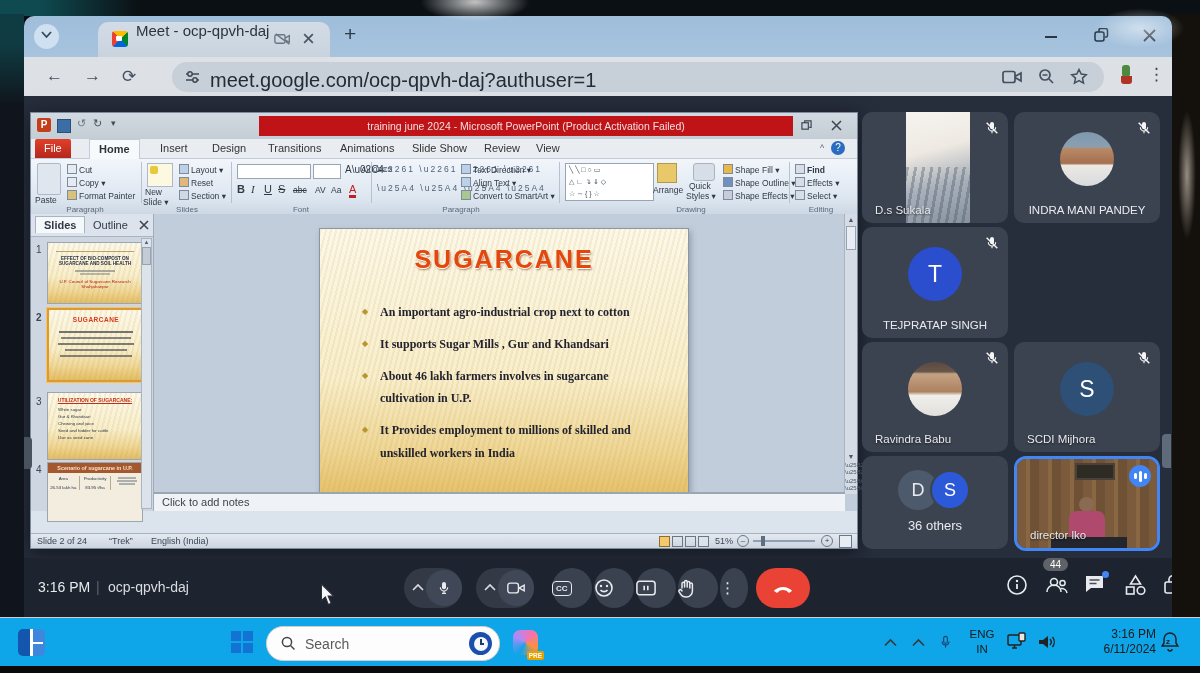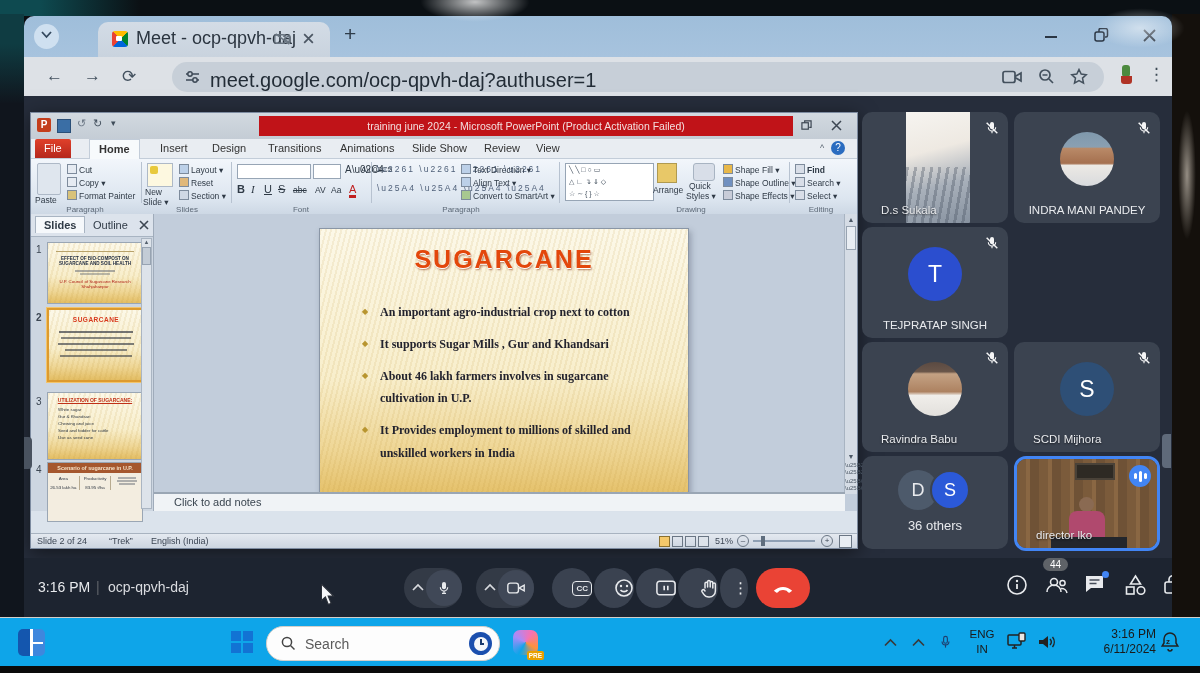--- a/index.html
+++ b/index.html
@@ -8,23 +8,23 @@
   .flex{display:flex;align-items:center;}
   
   .tabstrip{left:24px;top:16px;width:1148px;height:41px;background:linear-gradient(180deg,#9fbeda,#a7c3de);border-radius:10px 10px 0 0;}
   .tab-active{left:74px;top:6px;width:232px;height:35px;background:linear-gradient(180deg,#d3dce6,#c9d3de);border-radius:10px 10px 0 0;}
   .toolbar{left:24px;top:57px;width:1148px;height:39px;background:#dde1e6;}
   .urlpill{left:148px;top:5px;width:932px;height:30px;background:#c7cfd8;border-radius:15px;}
   .navglyph{font-size:17px;color:#42505e;}
   
   .meet{left:24px;top:96px;width:1148px;height:521px;background:#262d3b;}
   .meetbar{left:24px;top:558px;width:1148px;height:59px;background:#1d2430;}
-  .mbtn{width:40px;height:40px;border-radius:50%;background:#3a4250;display:flex;align-items:center;justify-content:flex-end;}
+  .mbtn{width:40px;height:40px;border-radius:50%;background:#3a4250;display:flex;align-items:center;justify-content:flex-start;}
   .tile{position:absolute;width:146px;border-radius:10px;background:#3b4350;overflow:hidden;}
-  .tname{position:absolute;left:19px;bottom:7px;color:#e8eaed;font-size:11.5px;text-shadow:0 1px 2px rgba(0,0,0,.6);white-space:nowrap;}
+  .tname{position:absolute;left:13px;bottom:7px;color:#e8eaed;font-size:11.5px;text-shadow:0 1px 2px rgba(0,0,0,.6);white-space:nowrap;}
   .tname-c{position:absolute;left:0;right:0;bottom:7px;text-align:center;color:#e8eaed;font-size:11.5px;white-space:nowrap;}
   .micoff{position:absolute;top:8px;right:8px;opacity:.95;}
   .avcirc{position:absolute;left:50%;top:20px;transform:translateX(-50%);width:54px;height:54px;border-radius:50%;display:flex;align-items:center;justify-content:center;font-size:23px;color:#fff;}
   
   .ppt{left:30px;top:112px;width:828px;height:437px;background:#dbe3ec;box-shadow:0 4px 18px rgba(0,0,0,.5);border:1px solid #7d8ba0;box-sizing:border-box;}
   .ptitle{height:26px;background:linear-gradient(180deg,#d2d9e0,#c4ccd5);position:relative;}
   .redband{position:absolute;left:228px;top:3px;width:534px;height:20px;background:#c01318;color:#f3dede;font-size:10.5px;display:flex;align-items:center;justify-content:center;white-space:nowrap;overflow:hidden;}
   .rtabs{height:19px;background:#e9edf2;border-bottom:1px solid #c3cdd9;position:relative;font-size:11px;color:#333;}
   .rtab{position:absolute;top:0;height:19px;line-height:19px;padding:0 9px;}
   .ribbon{height:56px;background:linear-gradient(180deg,#f2f6fb,#dde6f0 70%,#ccd7e4);position:relative;border-bottom:1px solid #aeb9c7;font-size:9px;color:#2f3a46;}
@@ -51,21 +51,21 @@
   <div class="a tabstrip">
     <div class="a" style="left:10px;top:8px;width:25px;height:25px;border-radius:50%;background:#cfe0f0;text-align:center;line-height:23px;color:#34495e;font-size:12px;">
       <svg width="11" height="8" viewBox="0 0 11 8">
           <path d="M1 1l4.5 5L10 1" stroke="#34495e" stroke-width="1.8" fill="none"></path>
         </svg>
     </div>
     <div class="a tab-active">
       <div class="a" style="left:14px;top:9px;width:16px;height:16px;border-radius:3px;background:conic-gradient(from 45deg,#00832d 0 90deg,#0066da 0 180deg,#e94235 0 270deg,#ffba00 0 360deg);">
         <div class="a" style="left:4px;top:5px;width:6px;height:5px;background:#fff;border-radius:1px;"></div>
       </div>
-      <span class="a" style="left:38px;top:6px;font-size:18px;color:#2b3540;text-align:right;">Meet - ocp-qpvh-daj</span>
+      <span class="a" style="left:38px;top:0;font-size:15px;color:#2b3540;text-align:right;">Meet - ocp-qpvh-daj</span>
       <svg class="a" style="left:176px;top:10px;" width="17" height="14" viewBox="0 0 20 14">
           <rect x="1" y="2" width="12" height="10" rx="2" stroke="#6a7682" fill="none" stroke-width="1.6"></rect>
           <path d="M13 6l5-3v8l-5-3" stroke="#6a7682" fill="none" stroke-width="1.6"></path>
           <path d="M2 1l16 12" stroke="#6a7682" stroke-width="1.6"></path>
         </svg>
       <svg class="a" style="left:204px;top:10px;" width="13" height="13" viewBox="0 0 12 12">
           <path d="M2 2l8 8M10 2l-8 8" stroke="#4b5663" stroke-width="1.6"></path>
         </svg>
     </div>
     <span class="a" style="left:320px;top:6px;font-size:21px;color:#2e3c4a;">+</span>
@@ -199,21 +199,21 @@
       <div class="a" style="left:662px;top:4px;width:20px;height:16px;background:#d8dee8;border:1px solid #a8b4c2;border-radius:3px;"></div>
       <span class="rsmall" style="left:658px;top:22px;">Quick</span>
       <span class="rsmall" style="left:655px;top:32px;">Styles ▾</span>
       <span class="rsmall" style="left:692px;top:5px;"><span class="ico8" style="background:#e8b84a;"></span><span>Shape Fill ▾</span></span>
       <span class="rsmall" style="left:692px;top:18px;"><span class="ico8" style="background:#7090c0;"></span><span>Shape Outline ▾</span></span>
       <span class="rsmall" style="left:692px;top:31px;"><span class="ico8" style="background:#c8ccd8;"></span><span>Shape Effects ▾</span></span>
       <div class="glabel" style="left:620px;width:80px;">Drawing</div>
       <div class="gsep" style="left:758px;"></div>
 
       <span class="rsmall" style="left:764px;top:5px;font-weight:bold;"><span class="ico8" style="background:#d8dee8;"></span><span>Find</span></span>
-      <span class="rsmall" style="left:764px;top:18px;"><span class="ico8" style="background:#d8dee8;"></span><span>Search ▾</span></span>
+      <span class="rsmall" style="left:764px;top:18px;"><span class="ico8" style="background:#d8dee8;"></span><span>Effects ▾</span></span>
       <span class="rsmall" style="left:764px;top:31px;"><span class="ico8" style="background:#d8dee8;"></span><span>Select ▾</span></span>
       <div class="glabel" style="left:760px;width:60px;">Editing</div>
     </div>
 
     <div class="a" style="left:0;top:101px;right:0;bottom:37px;background:#c2cddb;">
 
       <div class="a" style="left:0;top:0;width:122px;bottom:0;background:#cdd6e1;border-right:1px solid #9fabba;">
         <div class="a" style="left:0;top:0;right:0;height:22px;background:#dce3ec;border-bottom:1px solid #a8b4c2;font-size:11px;color:#2f3a46;">
           <span class="a" style="left:4px;top:2px;padding:2px 8px;background:#f5f8fb;border:1px solid #a8b4c2;border-bottom:none;font-weight:bold;">Slides</span>
           <span class="a" style="left:56px;top:4px;padding:1px 6px;">Outline</span>
@@ -292,21 +292,21 @@
       </div>
 
       <div class="a" style="right:0;top:0;width:12px;bottom:17px;background:#d5dce5;border-left:1px solid #a8b4c2;">
         <div style="font-size:7px;color:#4c5866;text-align:center;margin-top:2px;">▲</div>
         <div style="width:8px;height:22px;background:#e8edf3;border:1px solid #97a3b1;margin:3px auto;"></div>
         <div class="a" style="bottom:34px;left:0;right:0;font-size:7px;color:#4c5866;text-align:center;">▼</div>
         <div class="a" style="bottom:18px;left:0;right:0;font-size:6px;color:#4c5866;text-align:center;line-height:7px;">\u25B2<br>\u25B2</div>
         <div class="a" style="bottom:2px;left:0;right:0;font-size:6px;color:#4c5866;text-align:center;line-height:7px;">\u25BC<br>\u25BC</div>
       </div>
 
-      <div class="a" style="left:123px;right:12px;bottom:0;height:17px;background:#f0f3f6;border-top:2px solid #9aa6b4;font-size:11px;color:#3a4550;padding-left:20px;line-height:16px;">Click to add notes</div>
+      <div class="a" style="left:123px;right:12px;bottom:0;height:17px;background:#f0f3f6;border-top:2px solid #9aa6b4;font-size:11px;color:#3a4550;padding-left:8px;line-height:16px;">Click to add notes</div>
     </div>
 
     <div class="statusbar" style="height:14px;">
       <span class="a" style="left:6px;top:2px;">Slide 2 of 24</span>
       <span class="a" style="left:78px;top:2px;">“Trek”</span>
       <span class="a" style="left:120px;top:2px;">English (India)</span>
       <span class="a" style="left:628px;top:2px;width:9px;height:9px;background:#f5c96b;border:1px solid #8a7030;"></span>
       <span class="a" style="left:641px;top:2px;width:9px;height:9px;border:1px solid #6a7684;"></span>
       <span class="a" style="left:654px;top:2px;width:9px;height:9px;border:1px solid #6a7684;"></span>
       <span class="a" style="left:667px;top:2px;width:9px;height:9px;border:1px solid #6a7684;background:#dde3ea;"></span>

